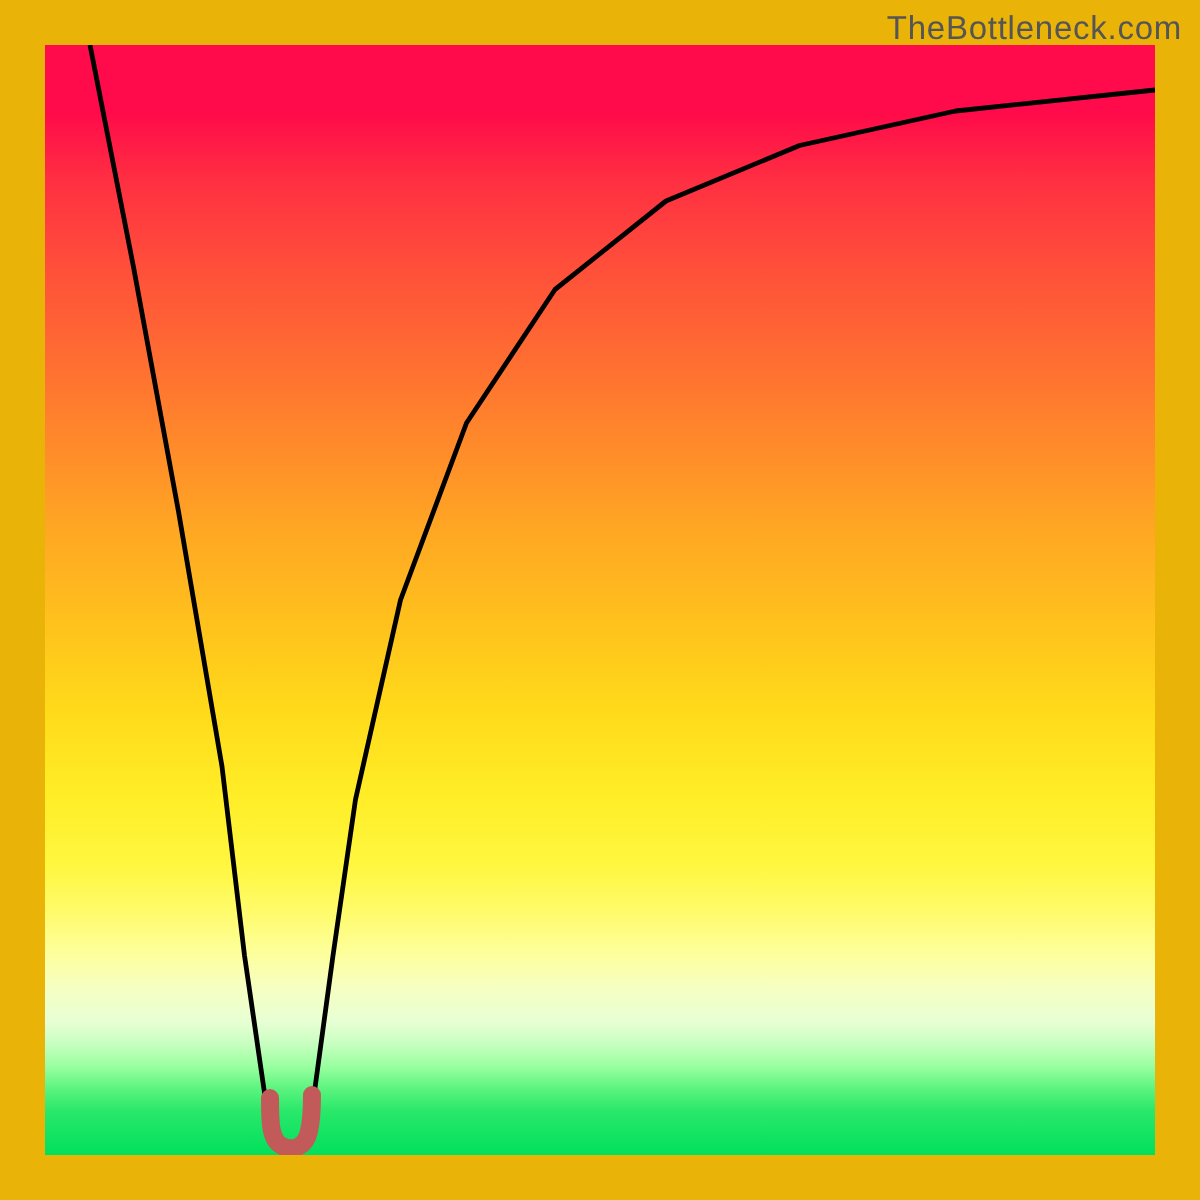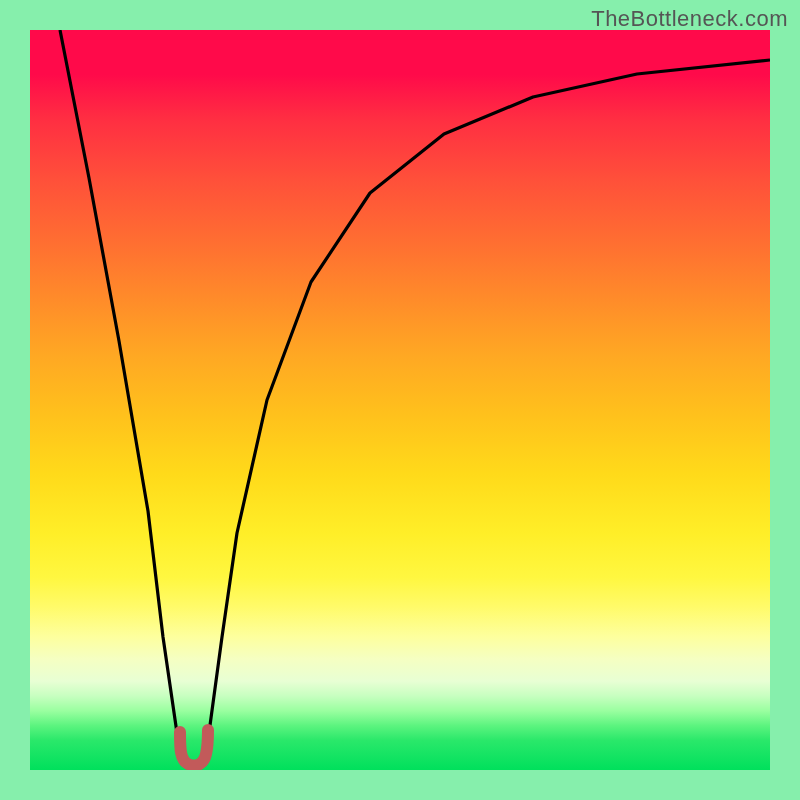--- a/index.html
+++ b/index.html
@@ -8,21 +8,21 @@
     width: 800px;
     height: 800px;
     overflow: hidden;
     font-family: Arial, Helvetica, sans-serif;
     background: #000;
   }
   .frame {
     position: relative;
     width: 800px;
     height: 800px;
-    background: #86efac;
+    background: #eab308;
   }
   .watermark {
     position: absolute;
     top: 6px;
     right: 12px;
     color: #555;
     font-size: 22px;
     letter-spacing: 0.5px;
     z-index: 5;
   }

